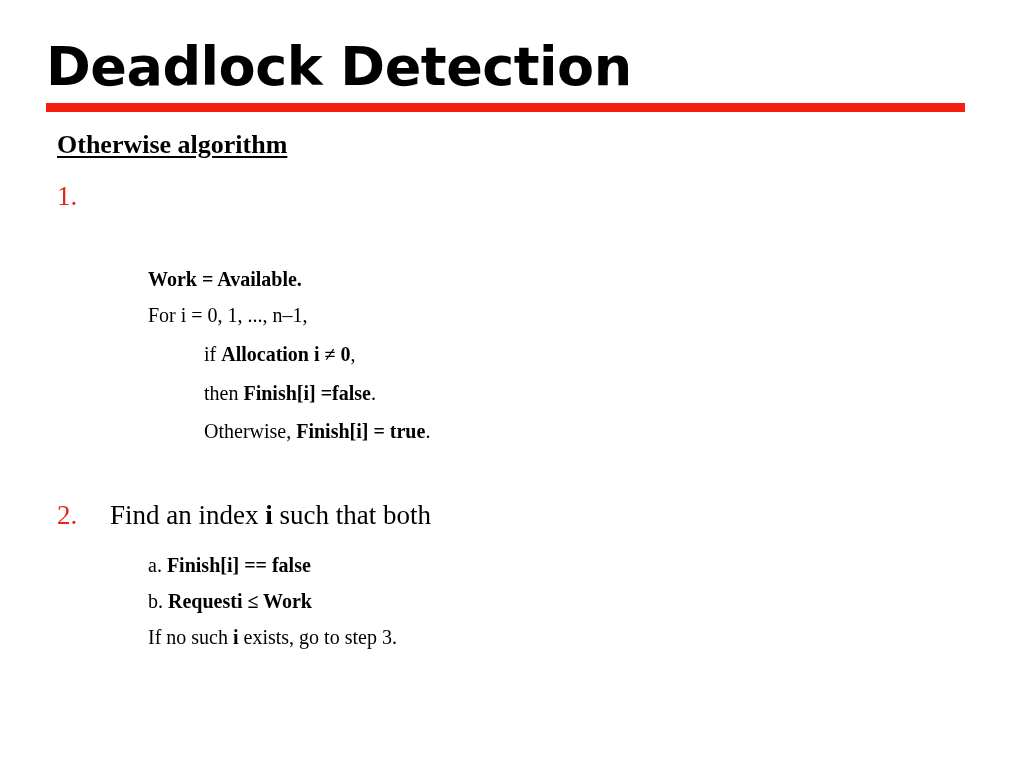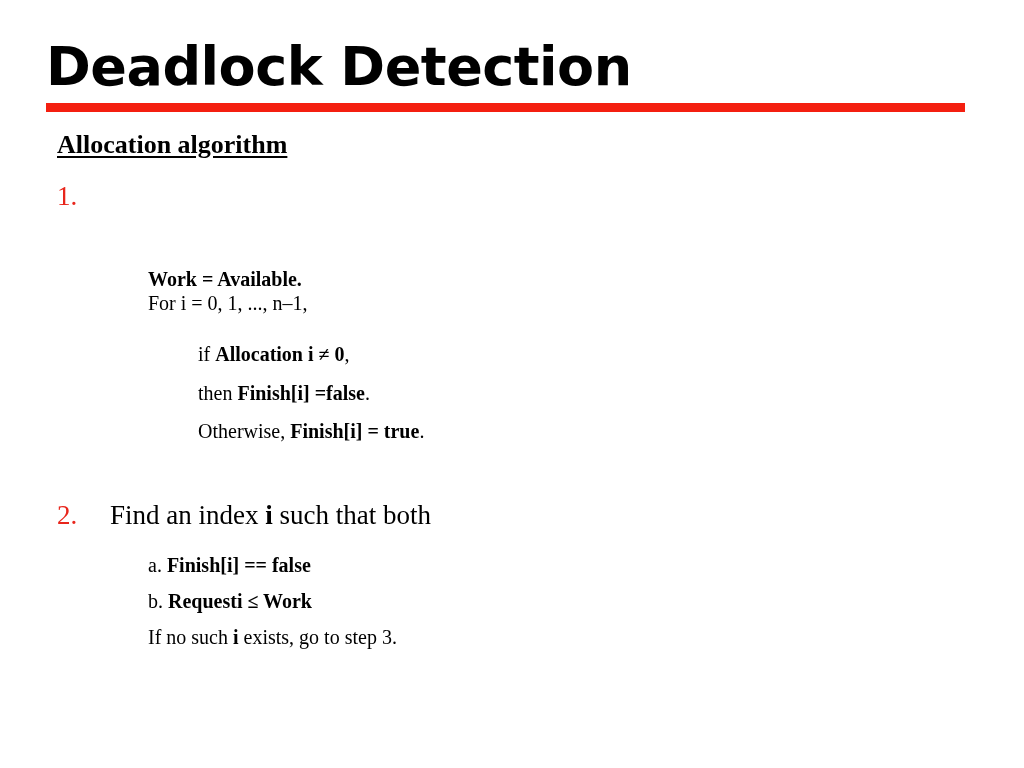--- a/index.html
+++ b/index.html
@@ -94,42 +94,42 @@
 
   .sub {
     position: absolute;
     font-size: 20px;
     line-height: 30px;
     white-space: nowrap;
   }
   .sub b { font-weight: bold; }
 
   .lvl2 { left: 148px; }
-  .lvl3 { left: 198px; }
+  .lvl3 { left: 204px; }
 
   .r-work      { top: 264px; }
-  .r-for       { top: 288px; text-align: center; }
+  .r-for       { top: 300px; text-align: center; }
   .r-if        { top: 339px; }
   .r-then      { top: 378px; }
   .r-otherwise { top: 416px; }
 
   .r-a    { top: 550px; }
   .r-b    { top: 586px; }
   .r-none { top: 622px; }
 </style>
 </head>
 <body>
 
 <div class="slide-title">Deadlock Detection</div>
 
 <div class="title-rule"></div>
 
 <div class="body-area">
 
-  <div class="section-heading">Allocation algorithm</div>
+  <div class="section-heading">Otherwise algorithm</div>
 
   <div class="step step-1">
     <div class="step-num">1.</div>
     <div class="step-text">
       <br>
     </div>
   </div>
 
   <div class="sub lvl2 r-work">
     <b>Work = Available.</b>

